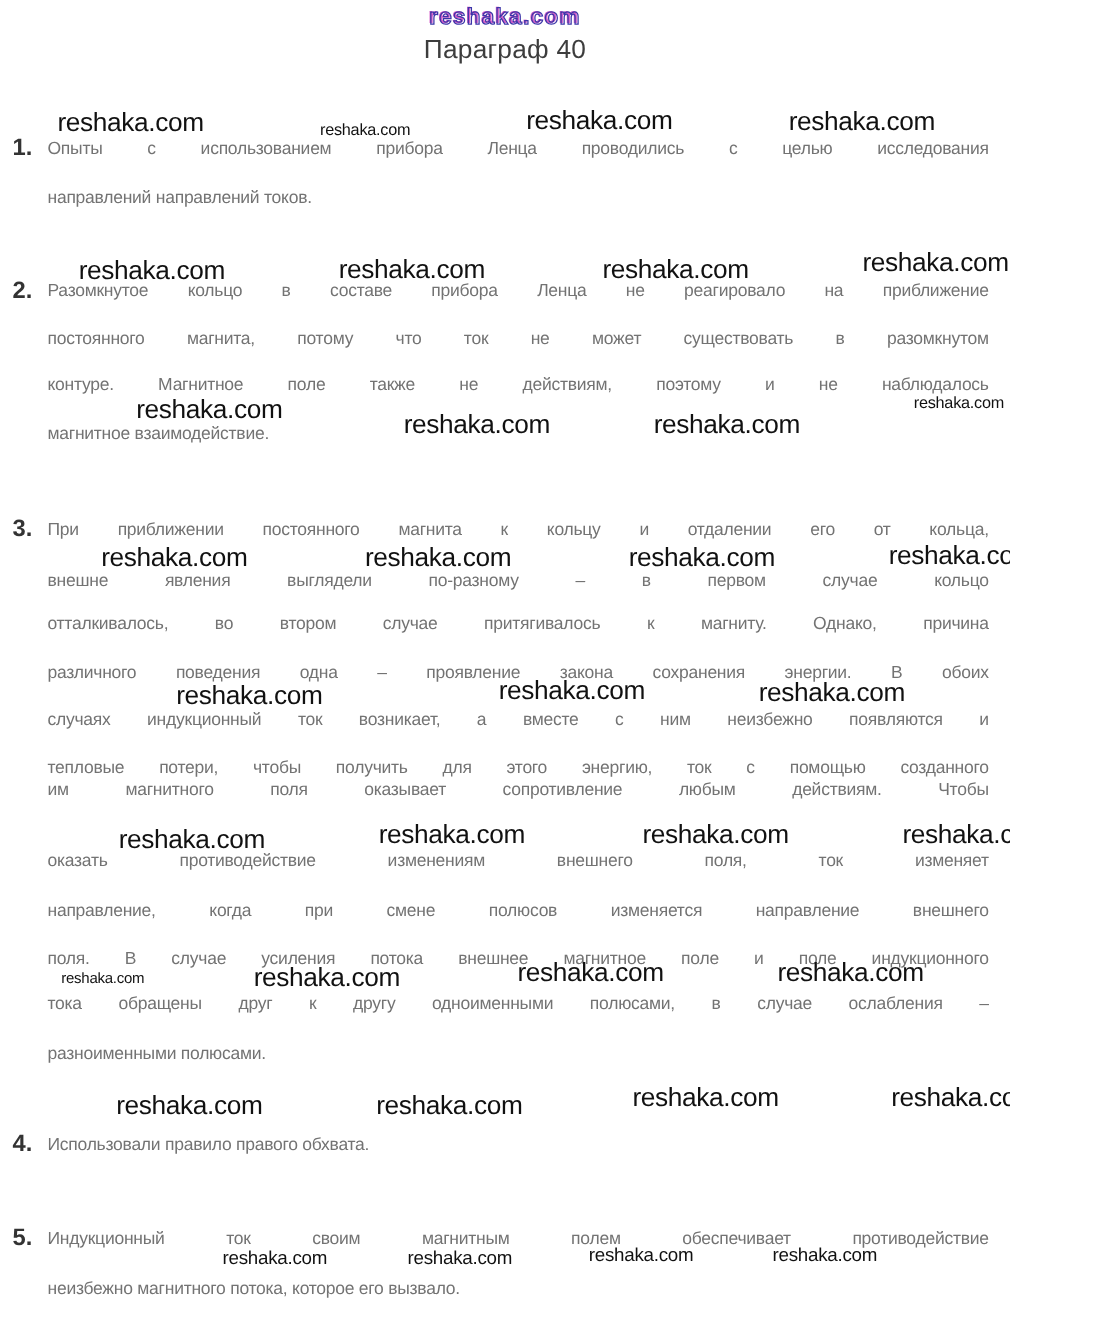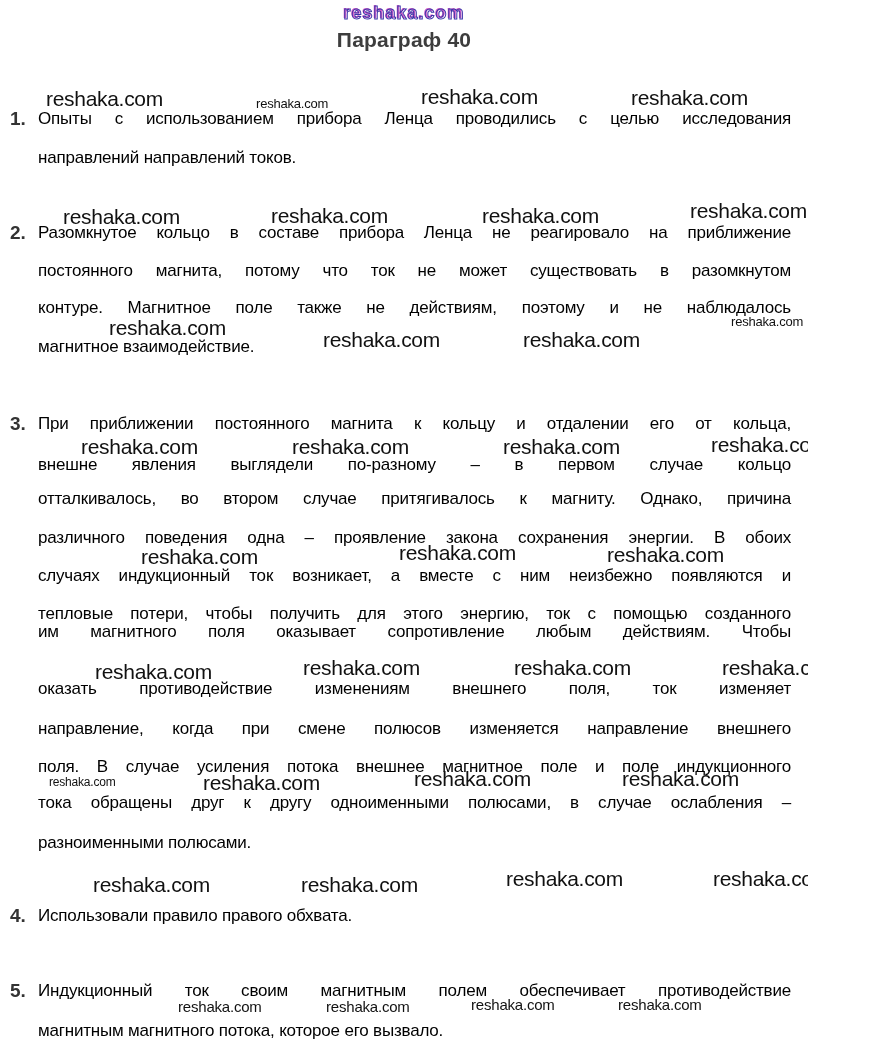--- a/index.html
+++ b/index.html
@@ -14,31 +14,31 @@
     position:absolute;top:3px;left:0;right:0;
     text-align:center;
     font-size:18px;font-weight:bold;letter-spacing:1px;
     color:transparent;
     -webkit-text-stroke:1px #3b35a8;
     text-shadow:-1px -1px 0 #d45fc8;
   }
   .title{
     position:absolute;top:28px;left:0;right:0;
     text-align:center;
-    font-size:21px;font-weight:bold;color:#3d3d3d;
+    font-size:21px;font-weight:normal;color:#3d3d3d;
     letter-spacing:0.2px;
   }
   .num{
     position:absolute;left:10px;
     font-size:19px;font-weight:bold;color:#333333;
     line-height:21px;
   }
   .line{
     position:absolute;left:38px;right:17px;
-    font-size:17px;line-height:21px;color:#000000;
+    font-size:14px;line-height:21px;color:#737373;
     letter-spacing:-0.2px;
   }
   .just{text-align:justify;text-align-last:justify;text-justify:inter-word;}
   .left{text-align:left;text-align-last:left;}
   .wm{
     position:absolute;
     color:#111111;white-space:nowrap;
     line-height:1;
   }
   .wm-l{font-size:21px;letter-spacing:-0.3px;}
@@ -77,21 +77,21 @@
   <div class="line just" style="top:718px">направление, когда при смене полюсов изменяется направление внешнего</div>
   <div class="line just" style="top:756px">поля. В случае усиления потока внешнее магнитное поле и поле индукционного</div>
   <div class="line just" style="top:792px">тока обращены друг к другу одноименными полюсами, в случае ослабления –</div>
   <div class="line left" style="top:832px">разноименными полюсами.</div>
 
   <div class="num" style="top:905px">4.</div>
   <div class="line left" style="top:905px">Использовали правило правого обхвата.</div>
 
   <div class="num" style="top:980px">5.</div>
   <div class="line just" style="top:980px">Индукционный ток своим магнитным полем обеспечивает противодействие</div>
-  <div class="line left" style="top:1020px">магнитным магнитного потока, которое его вызвало.</div>
+  <div class="line left" style="top:1020px">неизбежно магнитного потока, которое его вызвало.</div>
 
   <span class="wm wm-l" style="left:46px;top:88px">reshaka.com</span>
   <span class="wm wm-s" style="left:256px;top:97px">reshaka.com</span>
   <span class="wm wm-l" style="left:421px;top:86px">reshaka.com</span>
   <span class="wm wm-l" style="left:631px;top:87px">reshaka.com</span>
 
   <span class="wm wm-l" style="left:63px;top:206px">reshaka.com</span>
   <span class="wm wm-l" style="left:271px;top:205px">reshaka.com</span>
   <span class="wm wm-l" style="left:482px;top:205px">reshaka.com</span>
   <span class="wm wm-l" style="left:690px;top:200px">reshaka.com</span>

